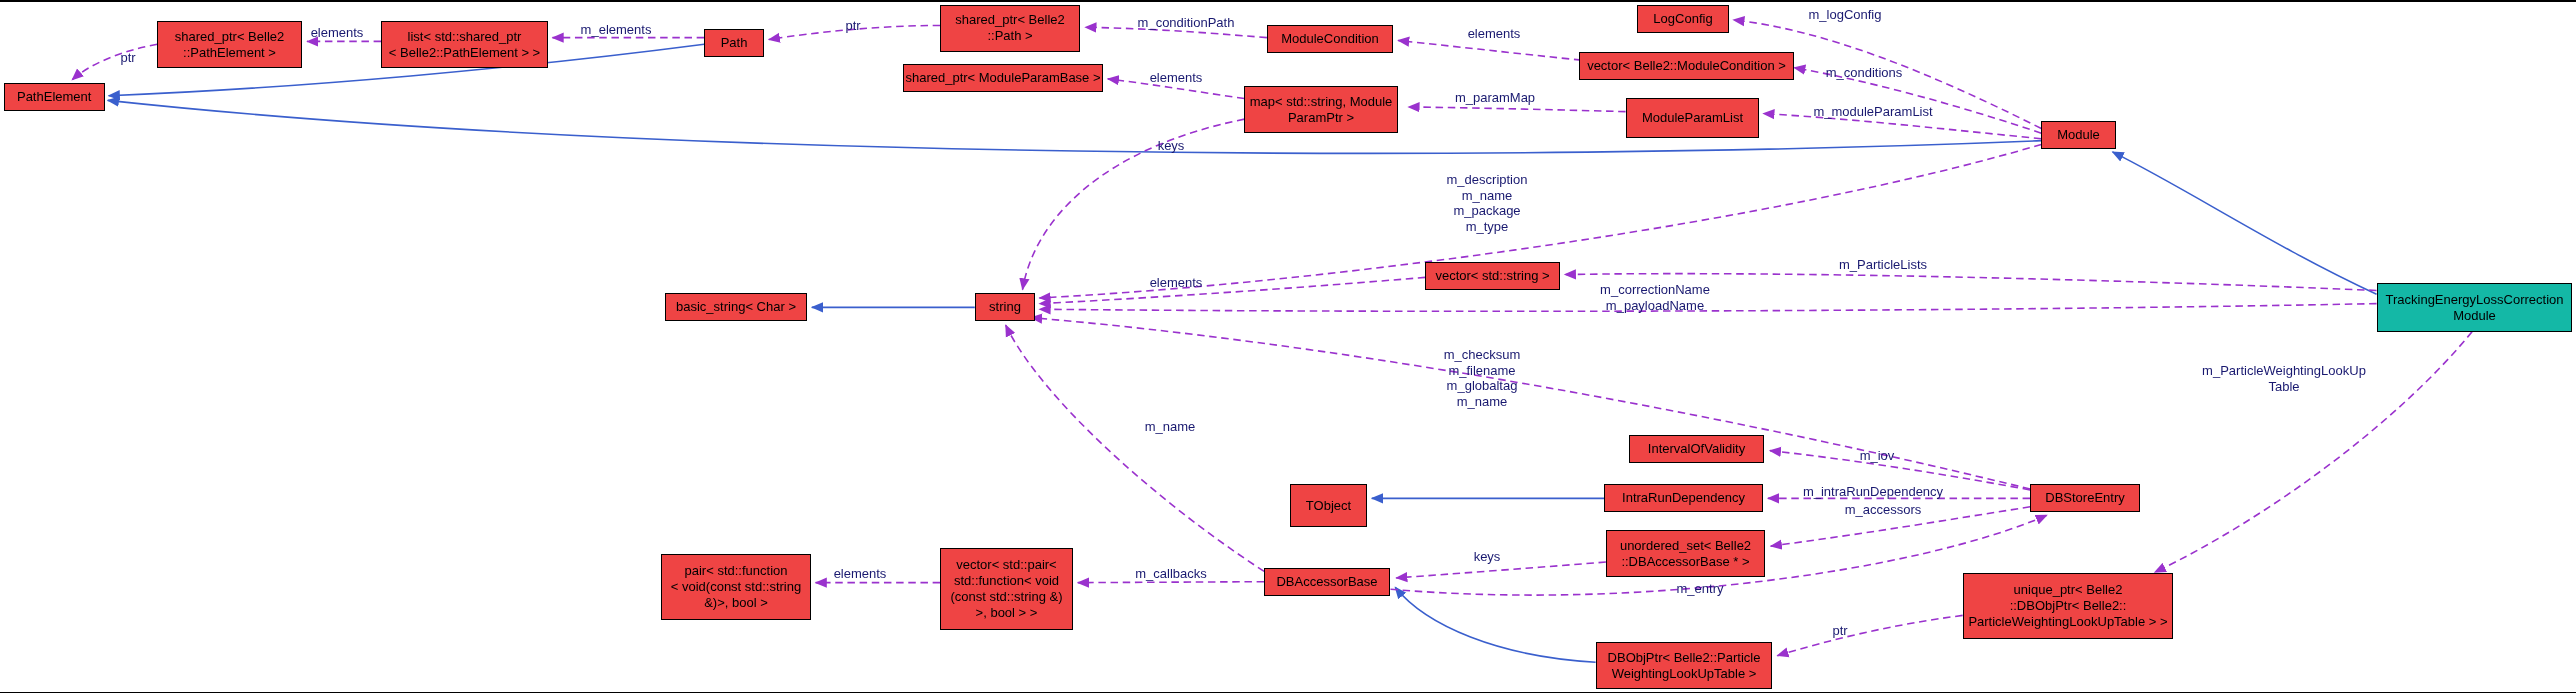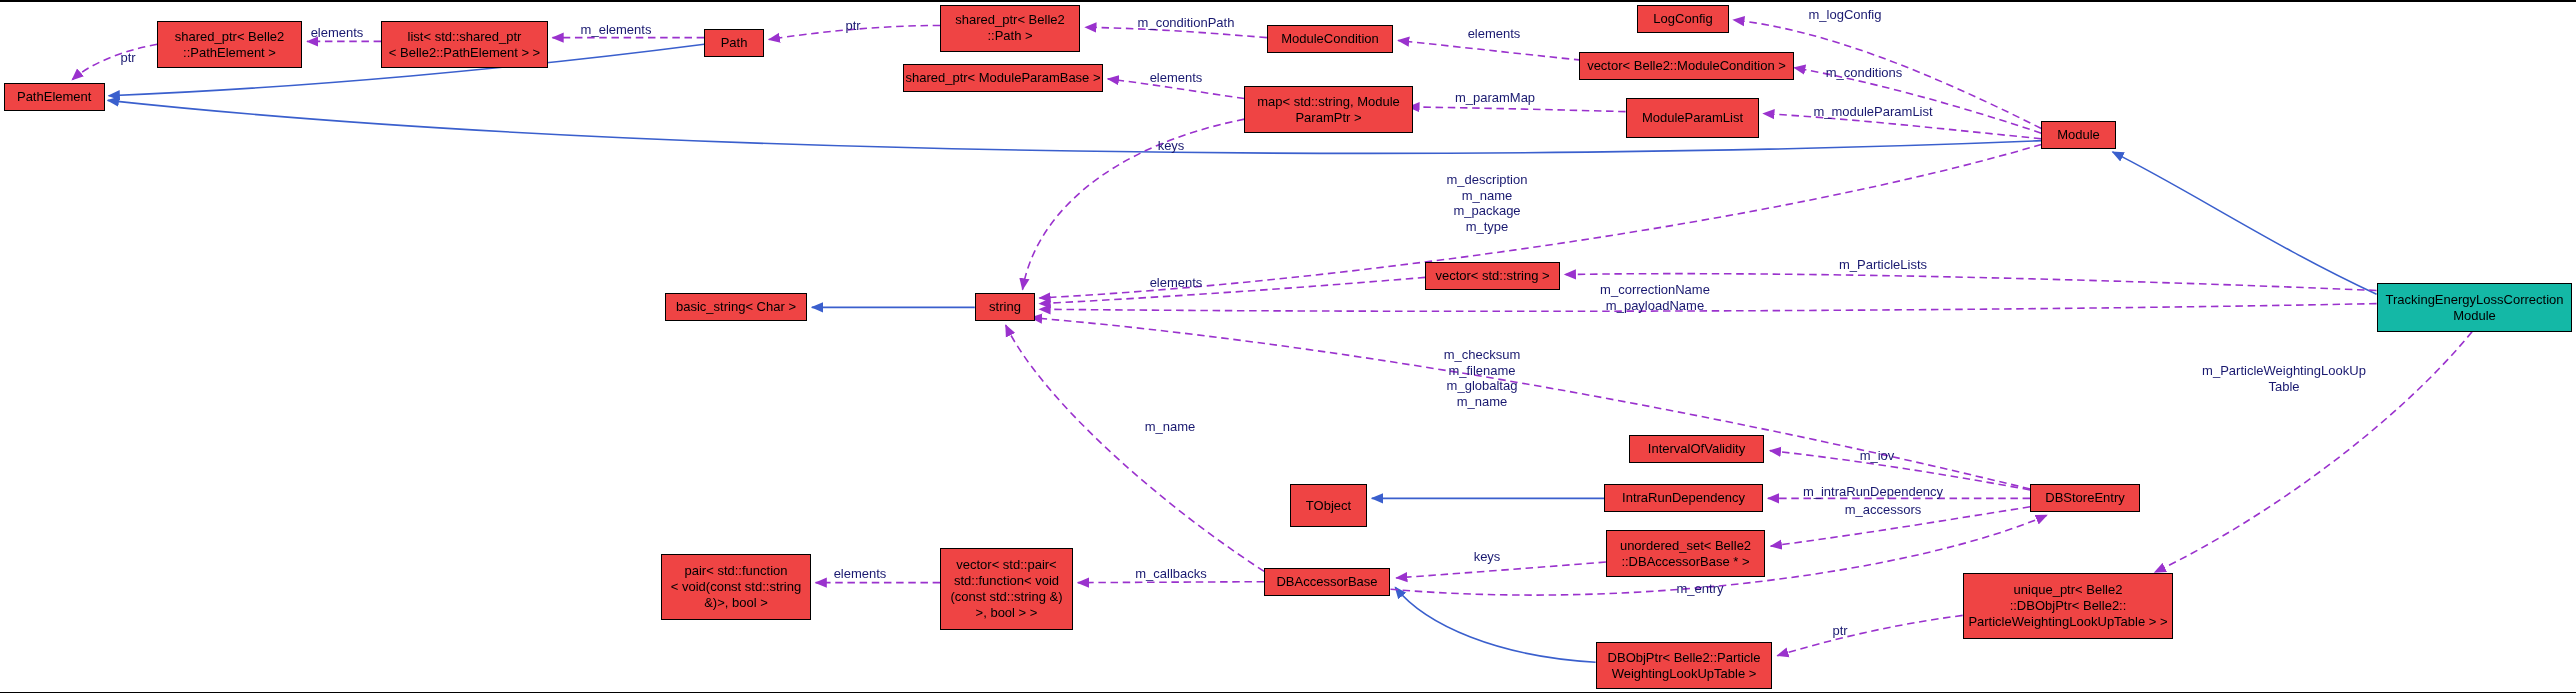--- a/index.html
+++ b/index.html
@@ -99,21 +99,21 @@
   </div>
   <div class="node" style="left:1637px;top:2.8px;width:92px;height:28px">
     <div>LogConfig</div>
   </div>
   <div class="node" style="left:1579px;top:50px;width:215px;height:28px">
     <div>vector&lt; Belle2::ModuleCondition &gt;</div>
   </div>
   <div class="node" style="left:903px;top:62px;width:200px;height:28px">
     <div>shared_ptr&lt; ModuleParamBase &gt;</div>
   </div>
-  <div class="node" style="left:1244px;top:84px;width:169px;height:47px">
+  <div class="node" style="left:1244px;top:84px;width:154px;height:47px">
     <div>map&lt; std::string, Module</div>
     <div>ParamPtr &gt;</div>
   </div>
   <div class="node" style="left:1626px;top:96px;width:133px;height:40px">
     <div>ModuleParamList</div>
   </div>
   <div class="node" style="left:2041px;top:119px;width:75px;height:28px">
     <div>Module</div>
   </div>
   <div class="node" style="left:665px;top:291px;width:142px;height:28px">

